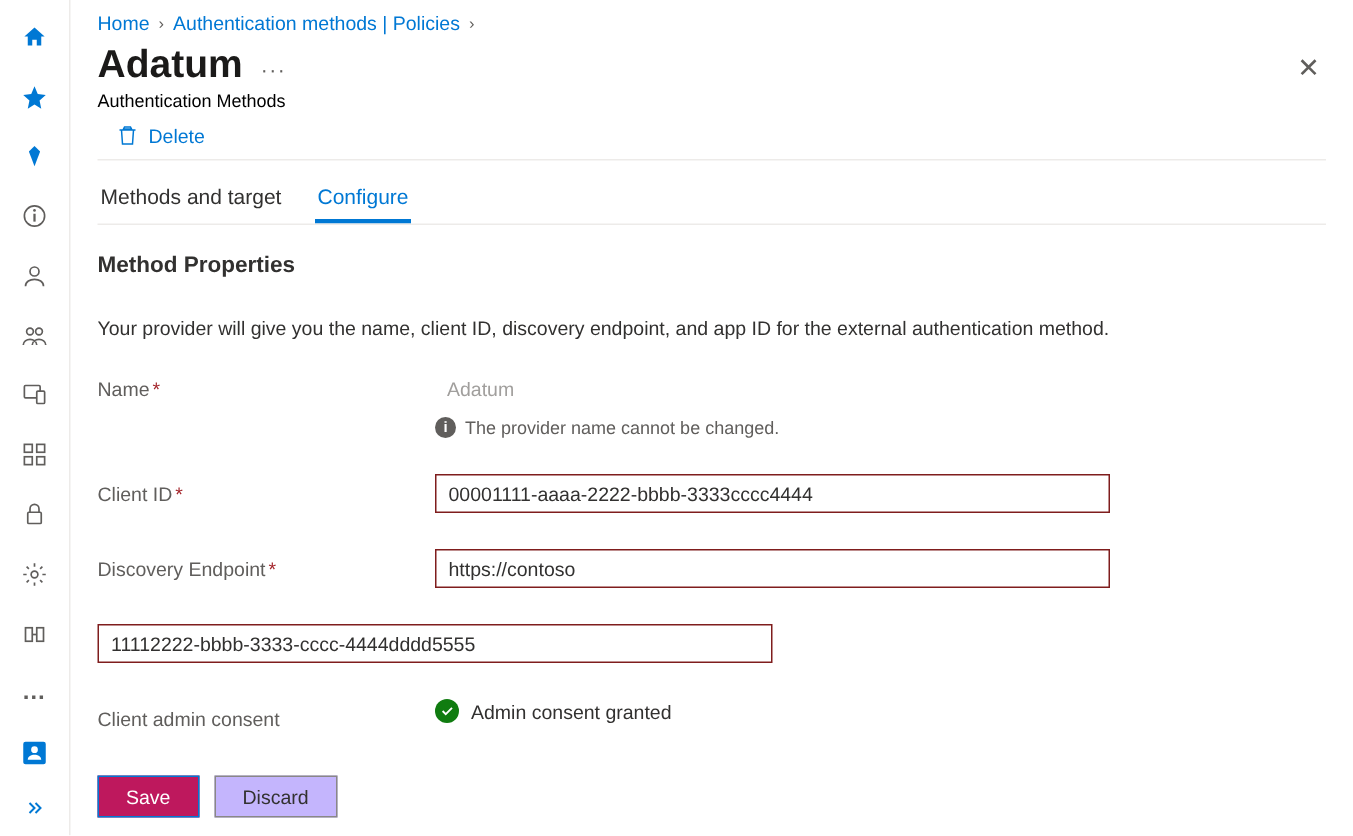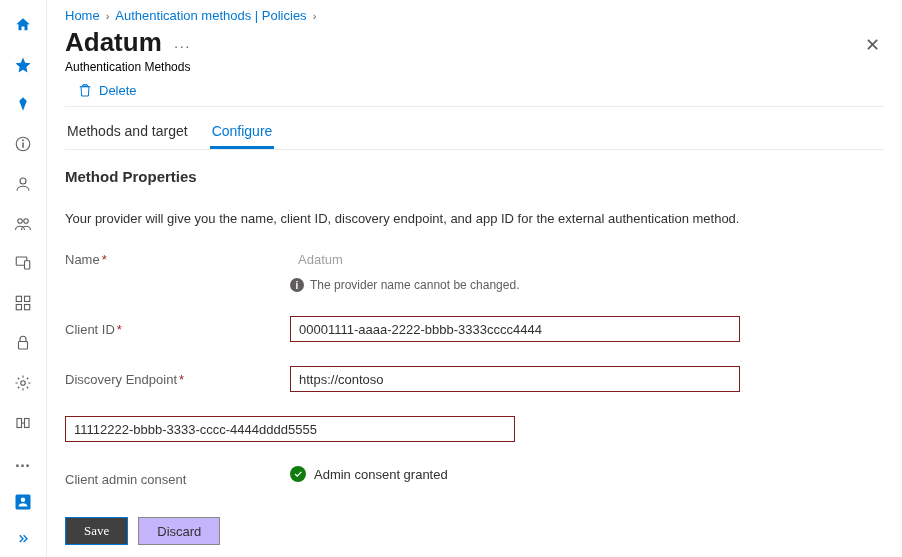--- a/index.html
+++ b/index.html
@@ -259,24 +259,23 @@
       margin-top: auto;
     }
     .btn {
       height: 28px;
       padding: 0 18px;
       font-size: 13px;
       cursor: pointer;
       font-family: inherit;
     }
     .btn-primary {
-      background: #404040;
+      background: #be185d;
       color: #ffffff;
       border: 1px solid #0078d4;
-      font-family: Liberation Serif, serif;
     }
     .btn-secondary {
       background: #c4b5fd;
       color: #323130;
       border: 1px solid #8a8886;
     }
   </style>
 </head>
 <body>
 

